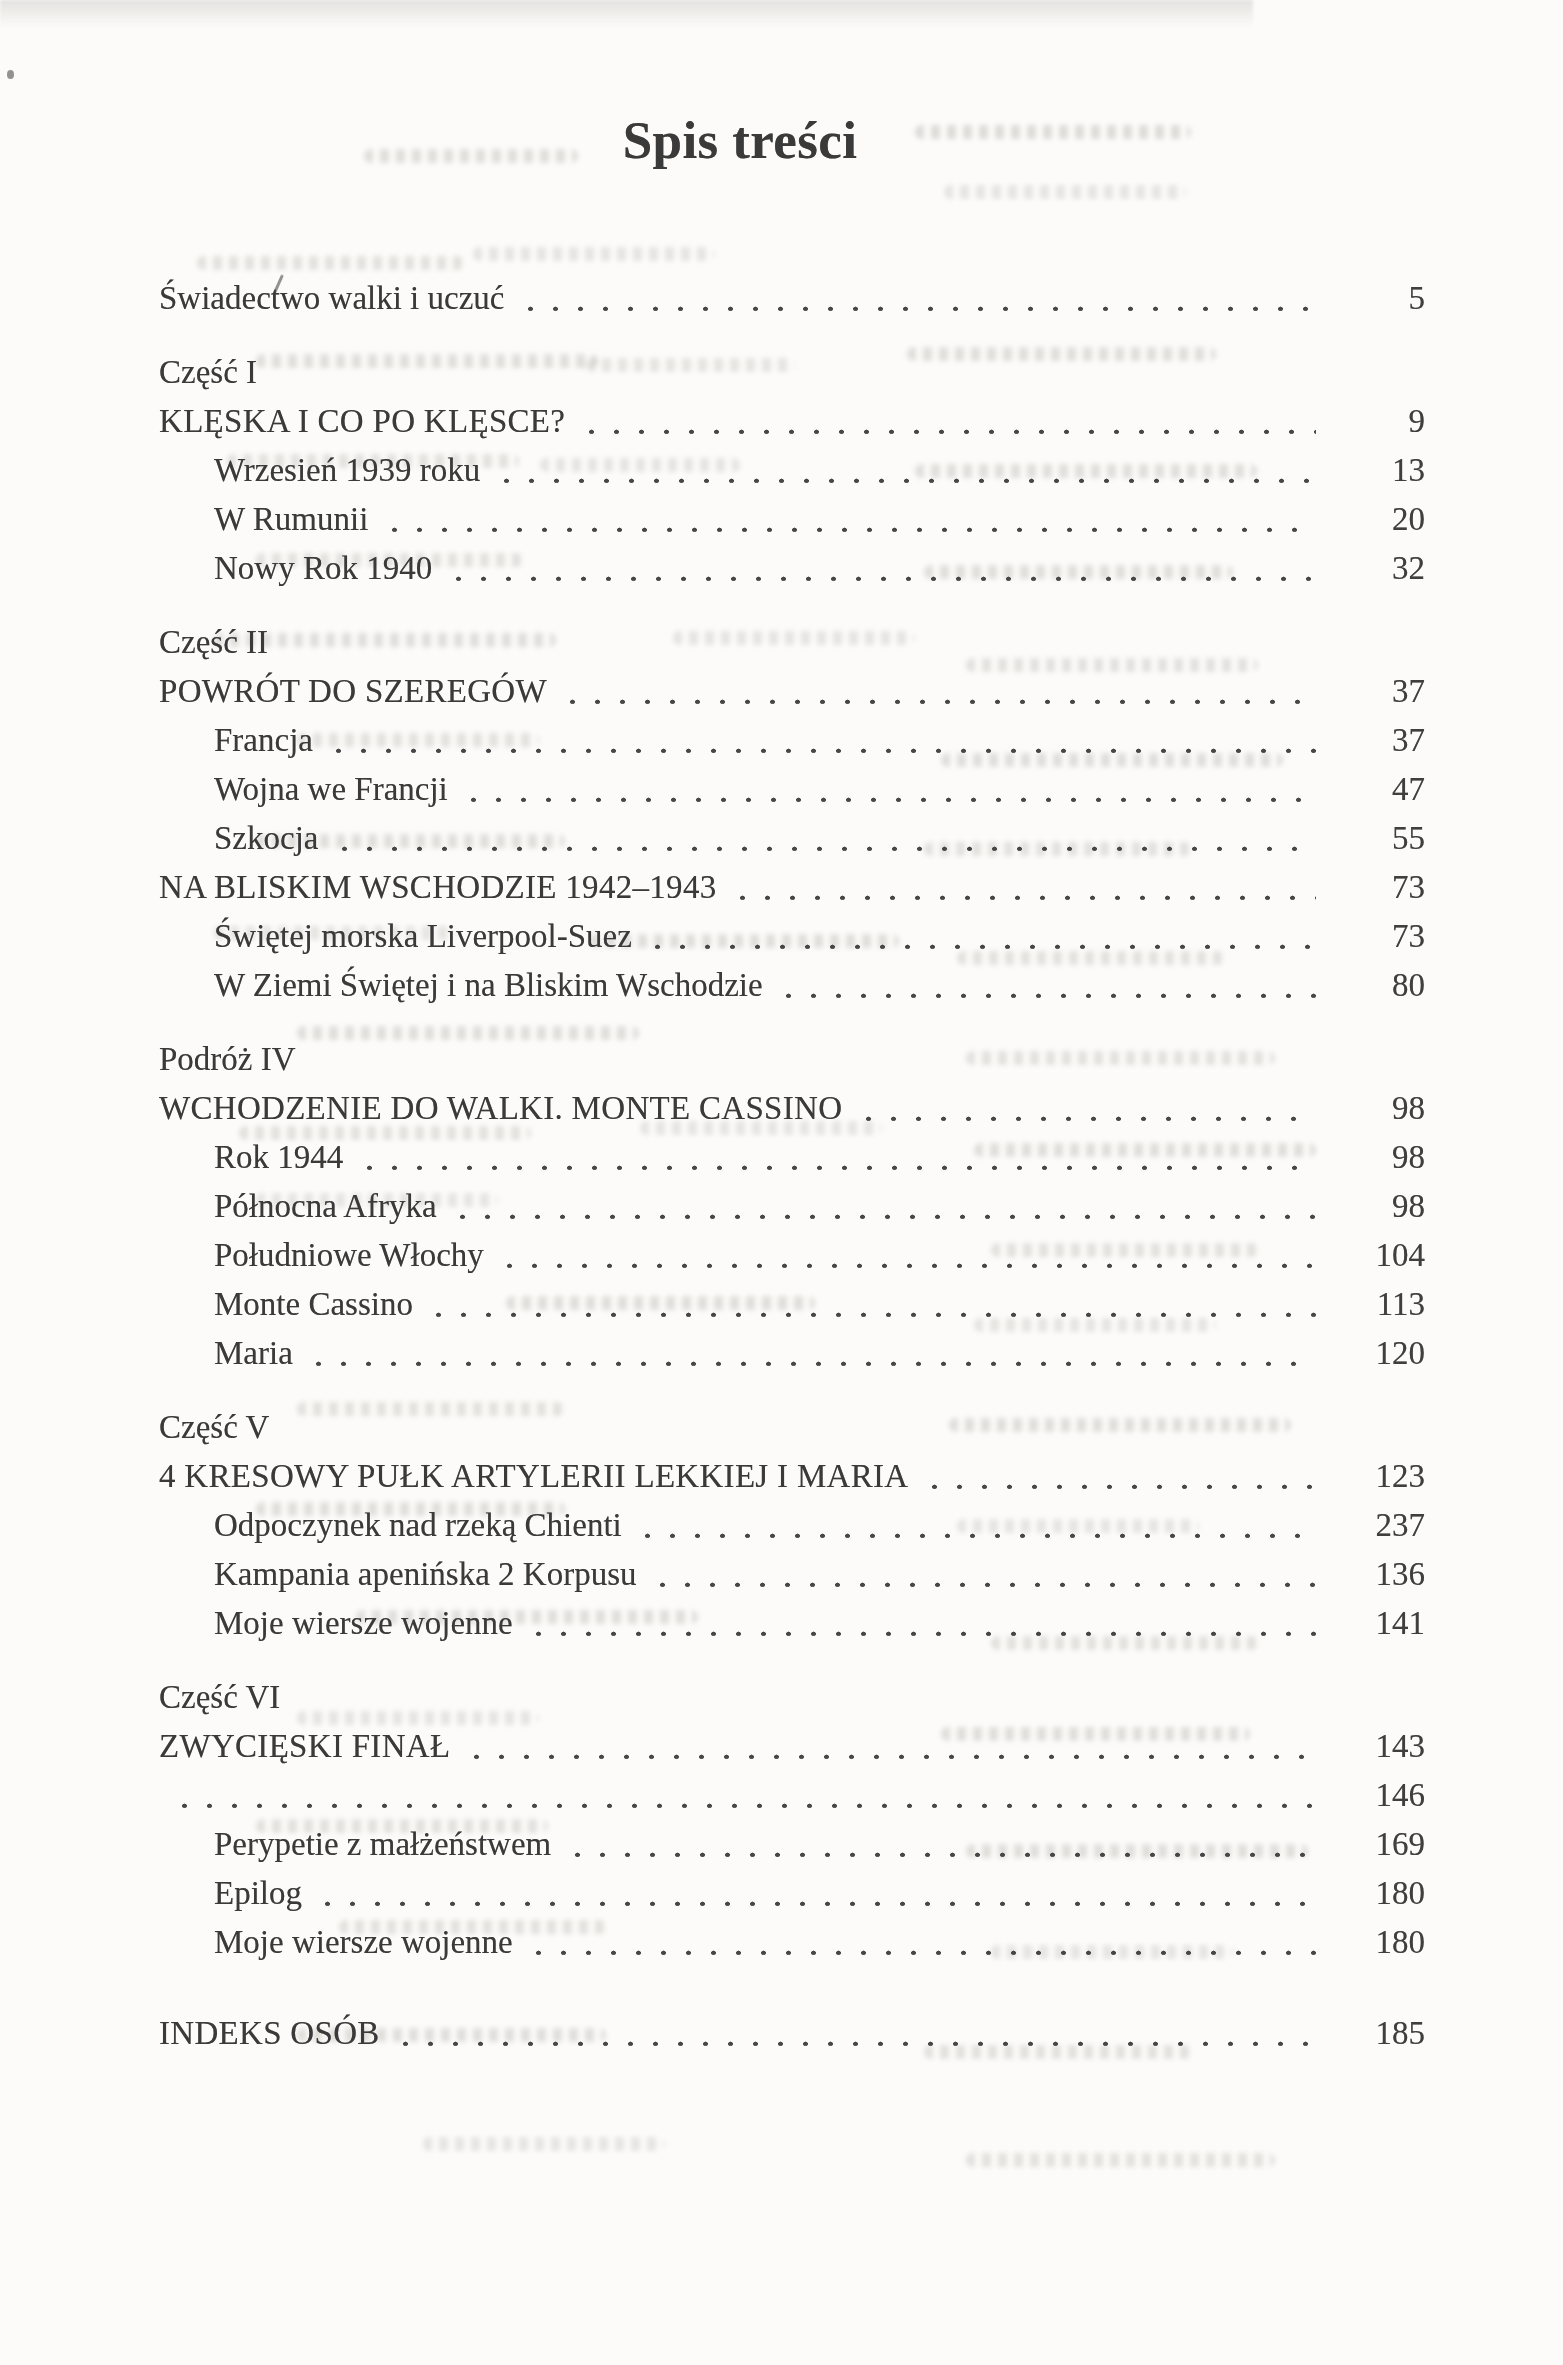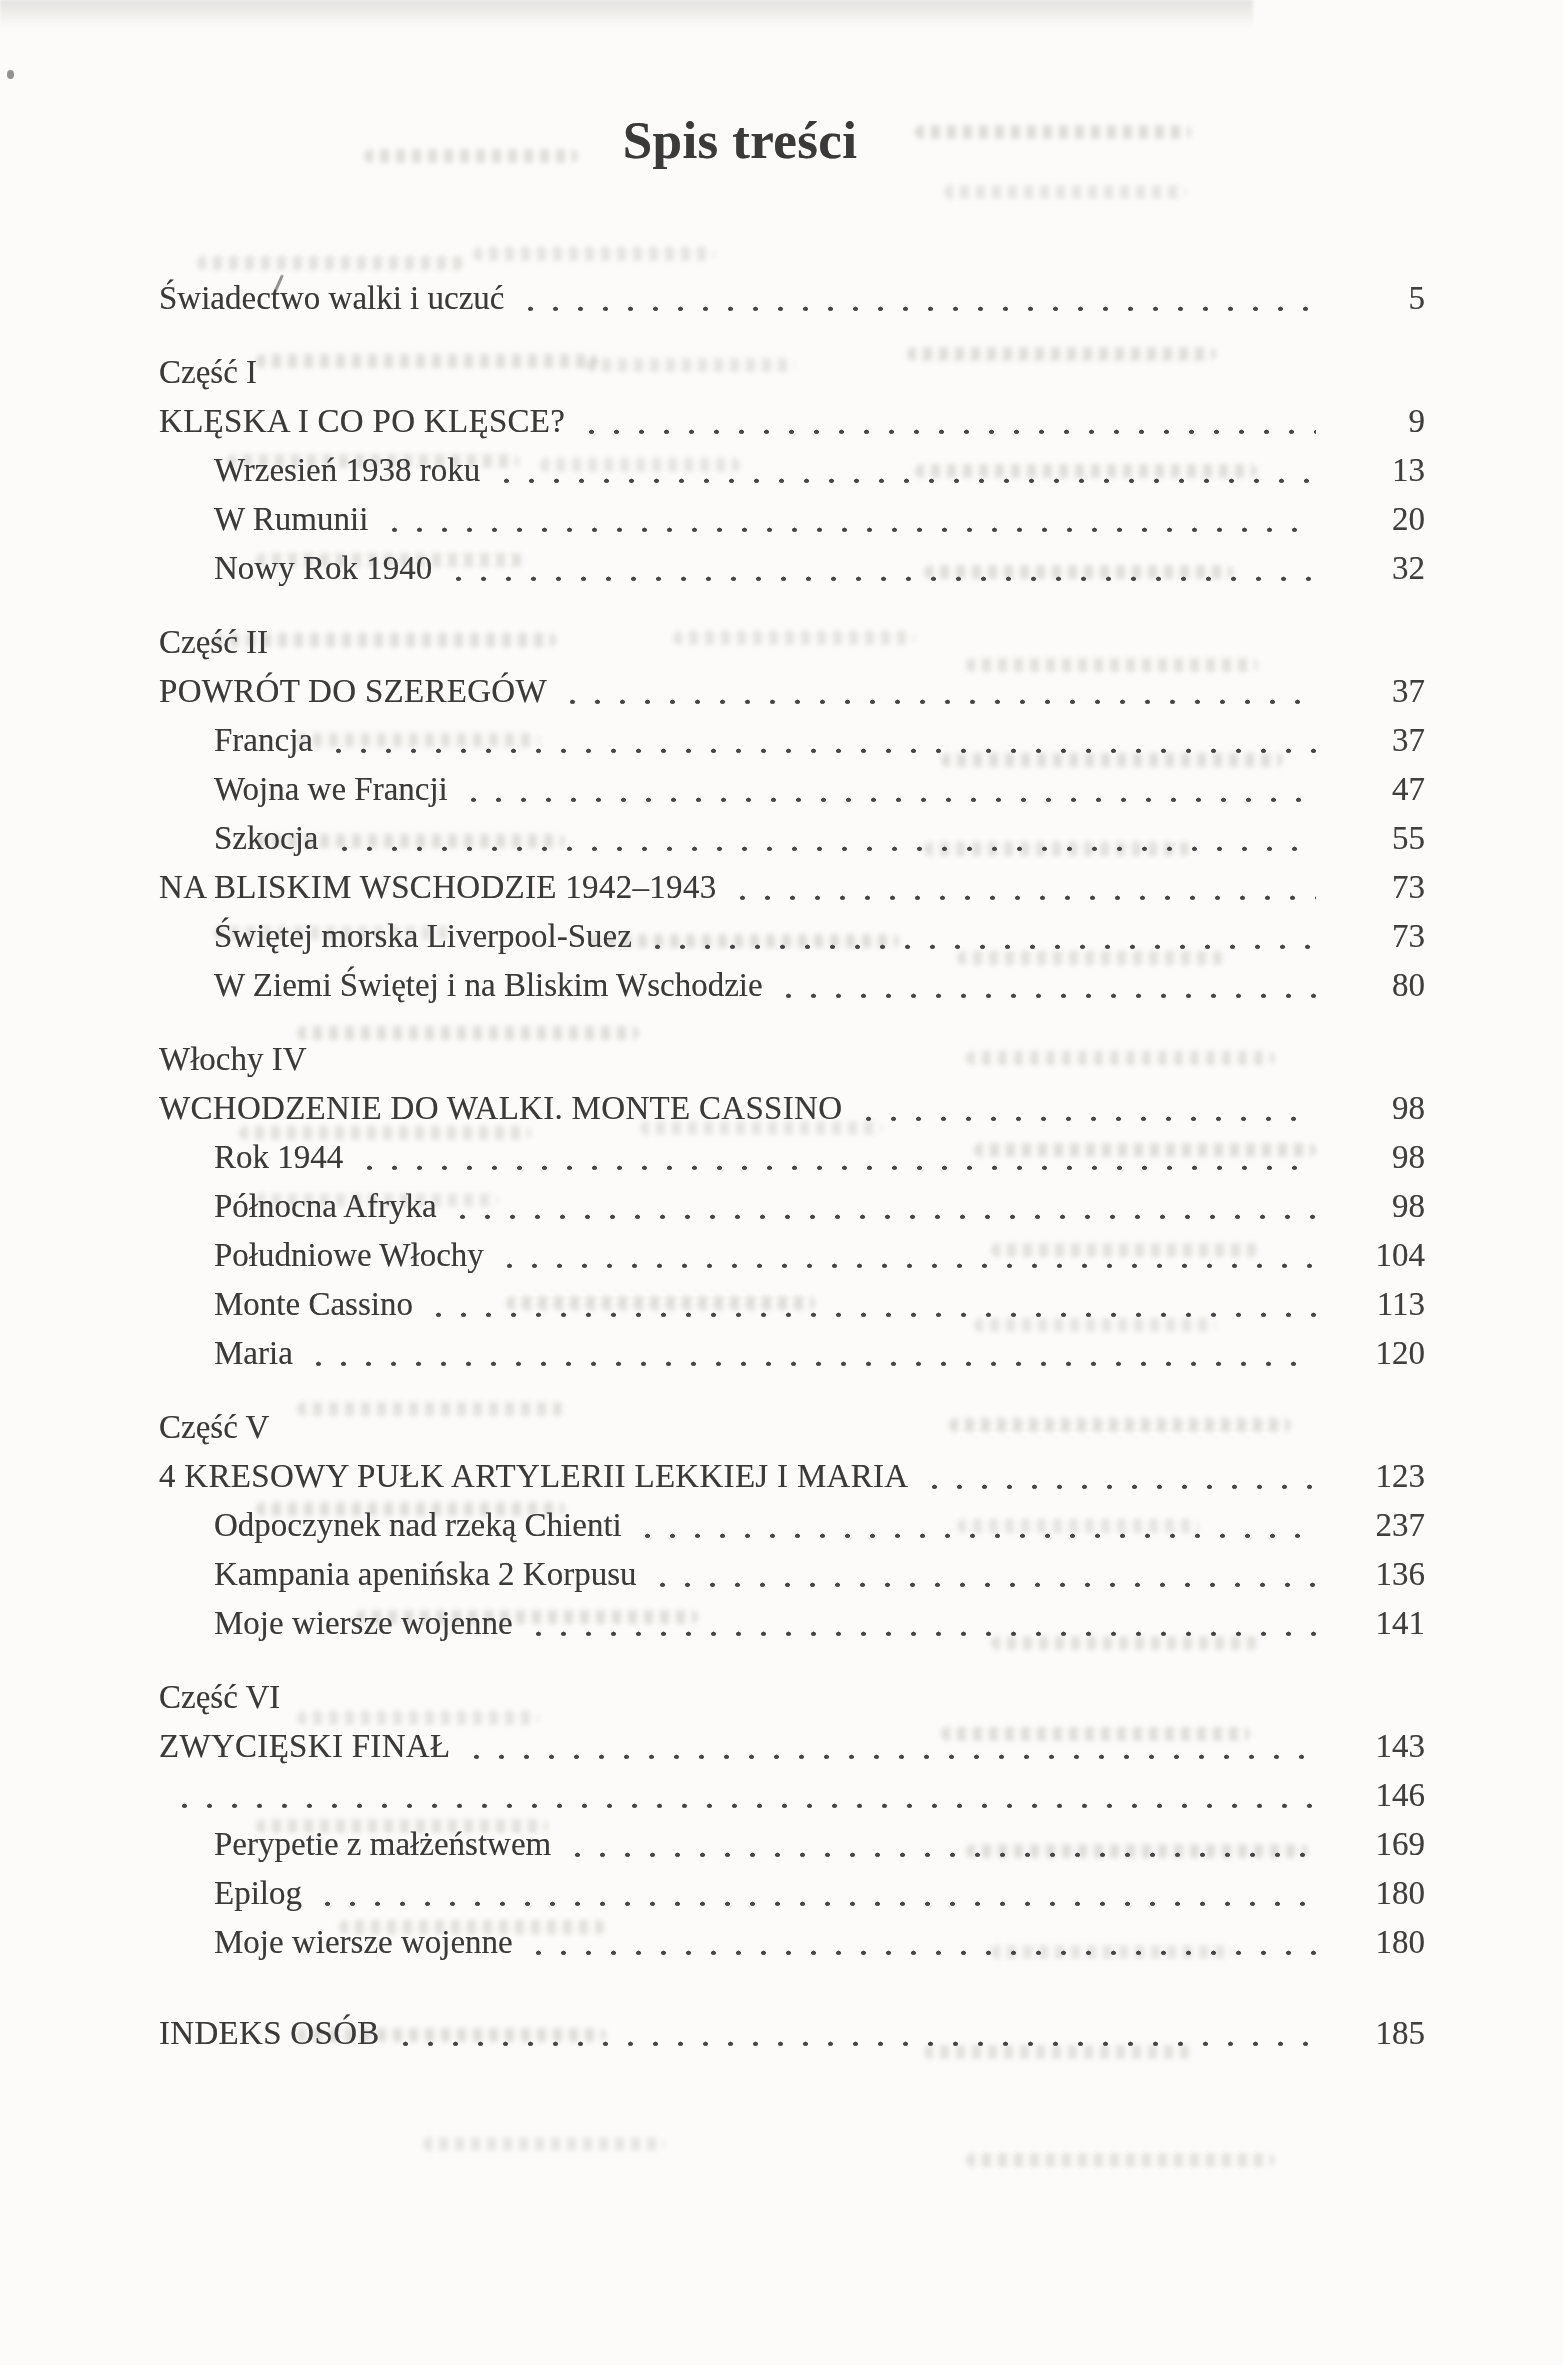--- a/index.html
+++ b/index.html
@@ -117,21 +117,21 @@
       </div>
       <div class="row part">
         <span class="label">Część I</span>
       </div>
       <div class="row caps">
         <span class="label">KLĘSKA I CO PO KLĘSCE?</span>
         <span class="dots"></span>
         <span class="pagenum">9</span>
       </div>
       <div class="row indent">
-        <span class="label">Wrzesień 1938 roku</span>
+        <span class="label">Wrzesień 1939 roku</span>
         <span class="dots"></span>
         <span class="pagenum">13</span>
       </div>
       <div class="row indent">
         <span class="label">W Rumunii</span>
         <span class="dots"></span>
         <span class="pagenum">20</span>
       </div>
       <div class="row indent">
         <span class="label">Nowy Rok 1940</span>
@@ -170,21 +170,21 @@
         <span class="label">Świętej morska Liverpool-Suez</span>
         <span class="dots"></span>
         <span class="pagenum">73</span>
       </div>
       <div class="row indent">
         <span class="label">W Ziemi Świętej i na Bliskim Wschodzie</span>
         <span class="dots"></span>
         <span class="pagenum">80</span>
       </div>
       <div class="row part">
-        <span class="label">Włochy IV</span>
+        <span class="label">Podróż IV</span>
       </div>
       <div class="row caps">
         <span class="label">WCHODZENIE DO WALKI. MONTE CASSINO</span>
         <span class="dots"></span>
         <span class="pagenum">98</span>
       </div>
       <div class="row indent">
         <span class="label">Rok 1944</span>
         <span class="dots"></span>
         <span class="pagenum">98</span>

